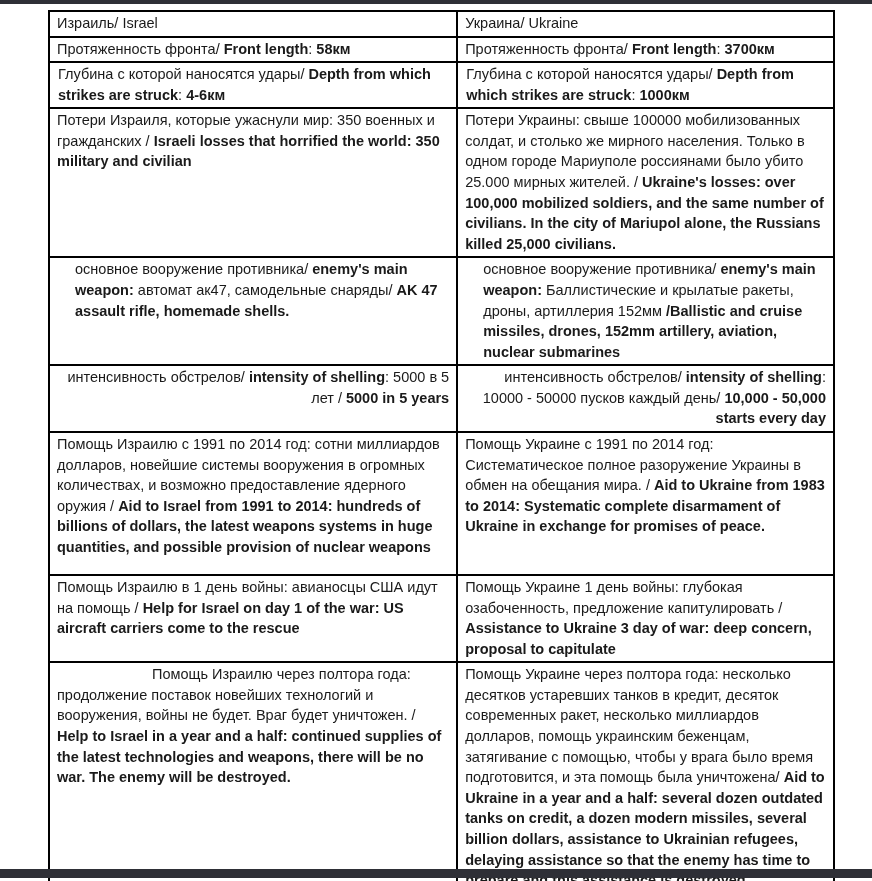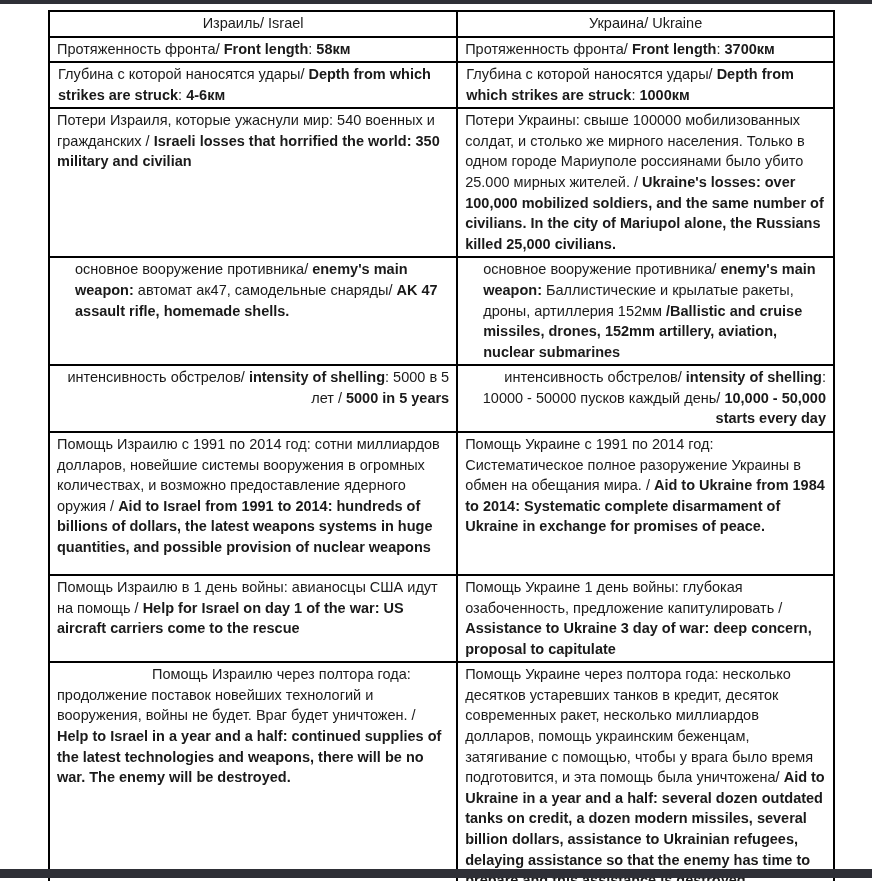--- a/index.html
+++ b/index.html
@@ -36,21 +36,21 @@
     vertical-align: top;
     padding: 1px 7px 2px 7px;
     font-size: 14.5px;
     line-height: 1.42;
     color: #1a1a1a;
     font-weight: normal;
     text-align: left;
     word-wrap: break-word;
   }
   table.compare th {
-    text-align: center;
+    text-align: left;
     height: 20px;
     border-radius: 8px;
   }
   col.c-israel { width: 52%; }
   col.c-ukraine { width: 48%; }
   tr.r-front  td { height: 18px; }
   tr.r-depth  td { height: 40px; padding-left: 8px; }
   tr.r-enemy  td { height: 40px; }
   tr.r-losses td { height: 138px; }
   tr.r-weapon td { height: 98px; padding-left: 25px; }
@@ -79,34 +79,34 @@
     </tr>
     <tr class="r-front">
       <td><span>Протяженность фронта/ </span><span class="b">Front length</span><span>: </span><span class="b">58км</span></td>
       <td><span>Протяженность фронта/ </span><span class="b">Front length</span><span>: </span><span class="b">3700км</span></td>
     </tr>
     <tr class="r-depth">
       <td><span>Глубина с которой наносятся удары/ </span><span class="b">Depth from which strikes are struck</span><span>: </span><span class="b">4-6км</span></td>
       <td><span>Глубина с которой наносятся удары/ </span><span class="b">Depth from which strikes are struck</span><span>: </span><span class="b">1000км</span></td>
     </tr>
     <tr class="r-losses">
-      <td><span>Потери Израиля, которые ужаснули мир: 540 военных и гражданских / </span><span class="b">Israeli losses that horrified the world: 350 military and civilian</span></td>
+      <td><span>Потери Израиля, которые ужаснули мир: 350 военных и гражданских / </span><span class="b">Israeli losses that horrified the world: 350 military and civilian</span></td>
       <td><span>Потери Украины: свыше 100000  мобилизованных солдат, и столько же мирного населения. Только в одном городе Мариуполе россиянами было убито 25.000 мирных жителей. / </span><span class="b">Ukraine's losses: over 100,000  mobilized soldiers, and the same number of civilians. In the city of Mariupol alone, the Russians killed 25,000 civilians.</span></td>
     </tr>
     <tr class="r-weapon">
       <td><span>основное вооружение противника/ </span><span class="b">enemy's main weapon:</span><span> автомат ак47,  самодельные снаряды/ </span><span class="b">AK 47 assault rifle, homemade shells.</span></td>
       <td><span>основное вооружение противника/ </span><span class="b">enemy's main weapon:</span><span> Баллистические и крылатые ракеты, дроны, артиллерия 152мм </span><span class="b">/Ballistic and cruise missiles, drones, 152mm artillery, aviation, nuclear submarines</span></td>
     </tr>
     <tr class="r-shell">
       <td><span>интенсивность обстрелов/ </span><span class="b">intensity of shelling</span><span>: 5000 в 5 лет / </span><span class="b">5000 in 5 years</span></td>
       <td><span>интенсивность обстрелов/ </span><span class="b">intensity of shelling</span><span>: 10000  - 50000  пусков каждый день/ </span><span class="b">10,000  - 50,000 starts every day</span></td>
     </tr>
     <tr class="r-aid">
       <td><span>Помощь Израилю с 1991 по 2014 год: сотни миллиардов долларов, новейшие системы вооружения в огромных количествах, и возможно предоставление ядерного оружия / </span><span class="b">Aid to Israel from 1991  to 2014: hundreds of billions of dollars, the latest weapons systems in huge quantities, and possible provision of nuclear weapons</span></td>
-      <td><span>Помощь Украине с 1991 по 2014 год: Систематическое полное разоружение Украины в обмен на обещания мира. / </span><span class="b">Aid to Ukraine from 1984  to 2014:  Systematic complete disarmament of Ukraine in exchange for promises of peace.</span></td>
+      <td><span>Помощь Украине с 1991 по 2014 год: Систематическое полное разоружение Украины в обмен на обещания мира. / </span><span class="b">Aid to Ukraine from 1983  to 2014:  Systematic complete disarmament of Ukraine in exchange for promises of peace.</span></td>
     </tr>
     <tr class="r-day1">
       <td><span>Помощь Израилю в 1 день войны: авианосцы США идут на помощь / </span><span class="b">Help for Israel on day 1 of the war: US aircraft carriers come to the rescue</span></td>
       <td><span>Помощь Украине 1 день войны: глубокая озабоченность, предложение капитулировать / </span><span class="b">Assistance to Ukraine 3 day of war: deep concern, proposal to capitulate</span></td>
     </tr>
     <tr class="r-year">
       <td class="indent-first"><span>Помощь Израилю через полтора года: продолжение поставок новейших технологий и вооружения, войны не будет. Враг будет уничтожен. / </span><span class="b">Help to Israel in a year and a half: continued supplies of the latest technologies and weapons, there will be no war.  The enemy will be destroyed.</span></td>
       <td><span>Помощь Украине через полтора года: несколько десятков устаревших танков в кредит, десяток современных ракет, несколько миллиардов долларов, помощь украинским беженцам, затягивание с помощью, чтобы у врага было время подготовится, и эта помощь была уничтожена/ </span><span class="b">Aid to Ukraine in a year and a half: several dozen outdated tanks on credit, a dozen modern missiles, several billion dollars, assistance to Ukrainian refugees, delaying assistance so that the enemy has time to prepare and this assistance is destroyed</span></td>
     </tr>
   </tbody>

